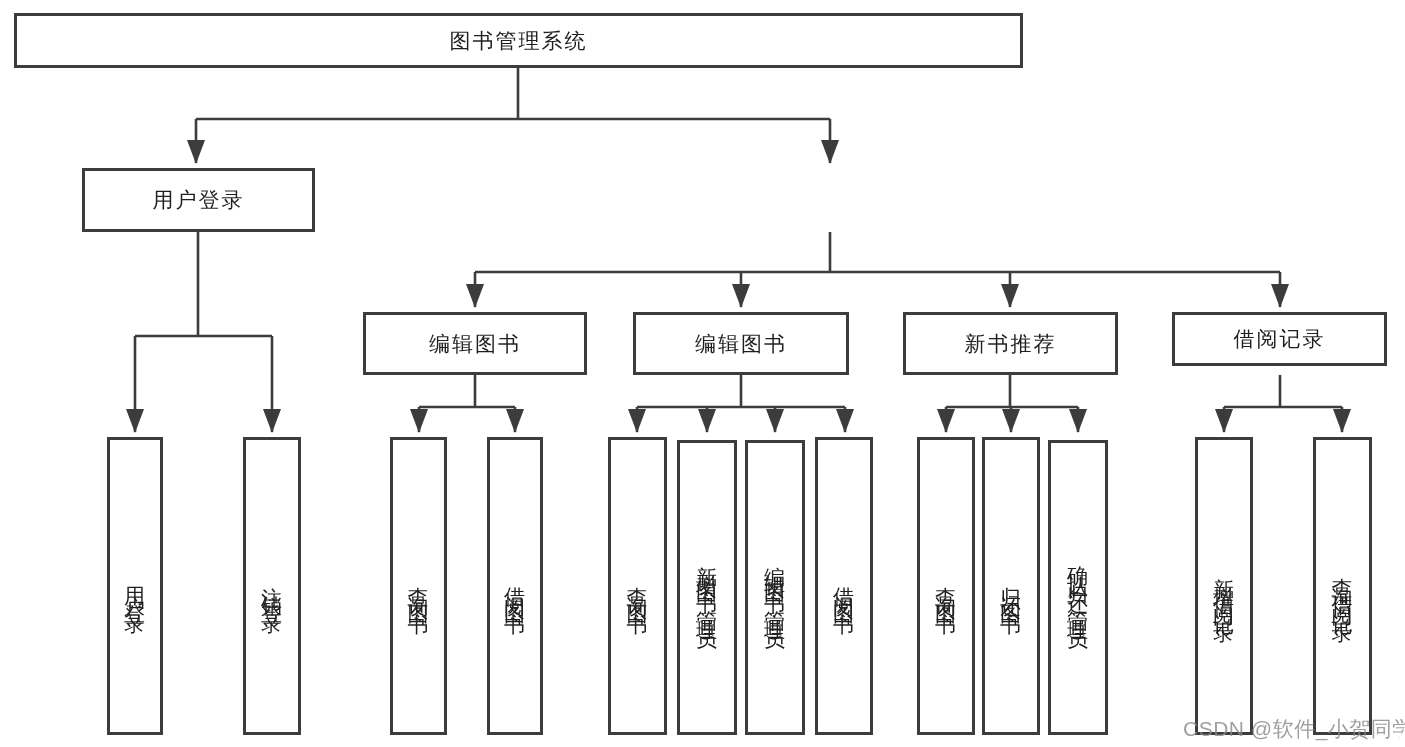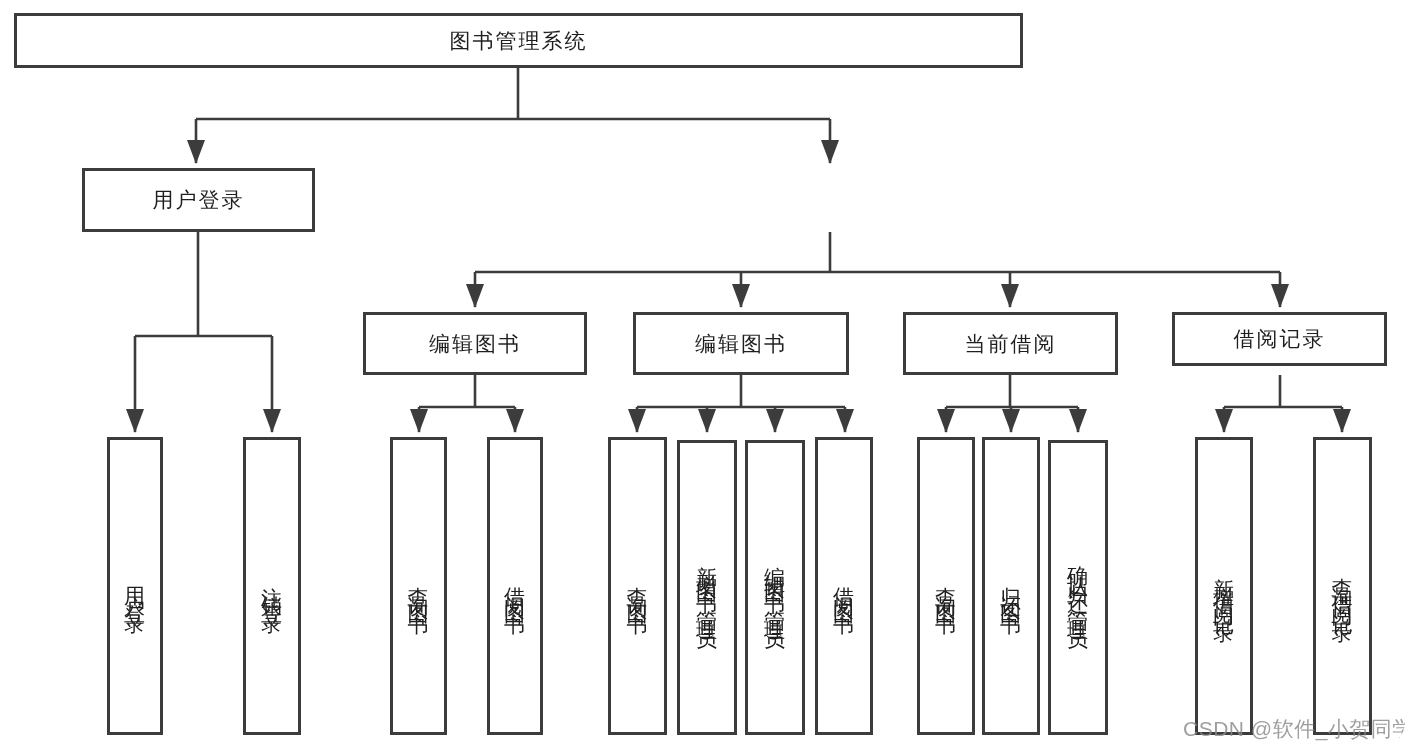--- a/index.html
+++ b/index.html
@@ -93,21 +93,21 @@
     <span>用户登录</span>
   </div>
 
   <div class="node hnode" style="left:363px; top:312px; width:224px; height:63px;">
     <span>编辑图书</span>
   </div>
   <div class="node hnode" style="left:633px; top:312px; width:216px; height:63px;">
     <span>编辑图书</span>
   </div>
   <div class="node hnode" style="left:903px; top:312px; width:215px; height:63px;">
-    <span>当前借阅</span>
+    <span>新书推荐</span>
   </div>
   <div class="node hnode" style="left:1172px; top:312px; width:215px; height:54px;">
     <span>借阅记录</span>
   </div>
 
   <div class="node vnode" style="left:107px; top:437px; width:56px; height:298px;">
     <span>用户登录</span>
   </div>
   <div class="node vnode" style="left:243px; top:437px; width:58px; height:298px;">
     <span>注销登录</span>

